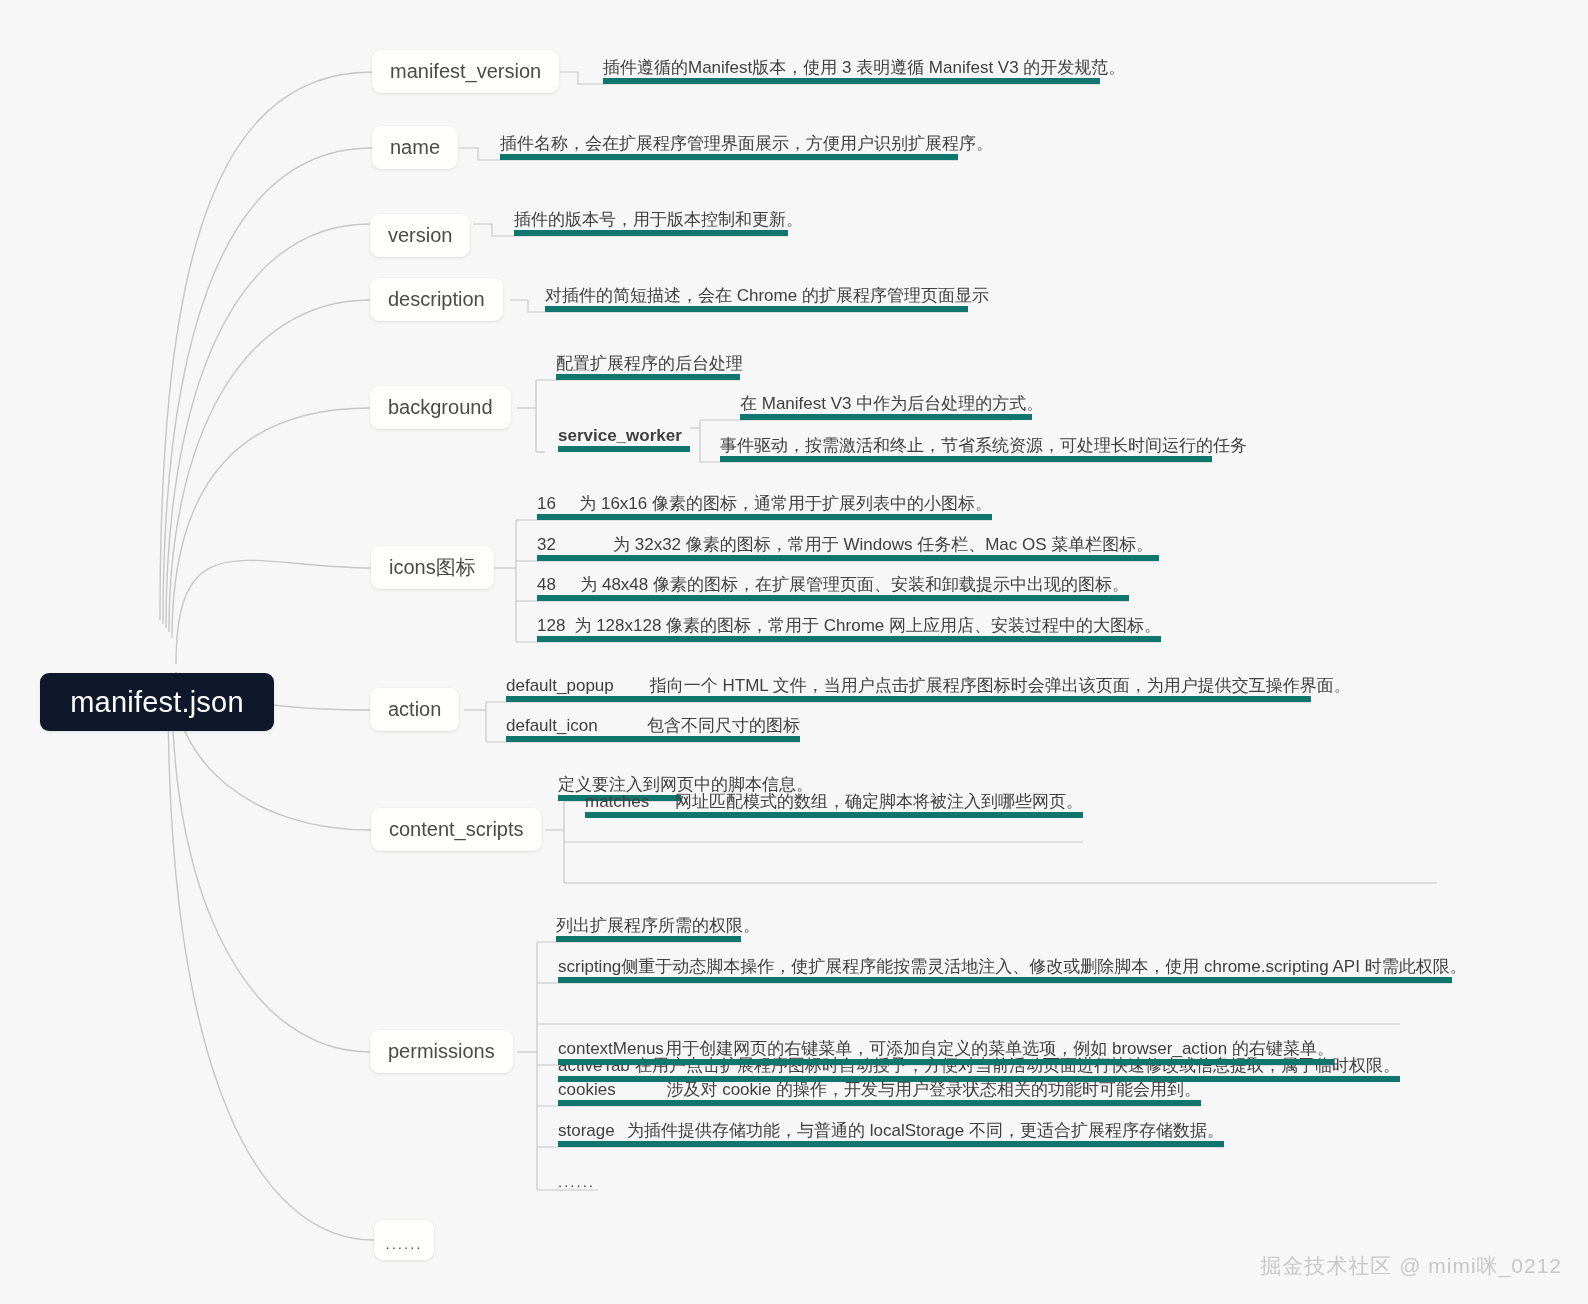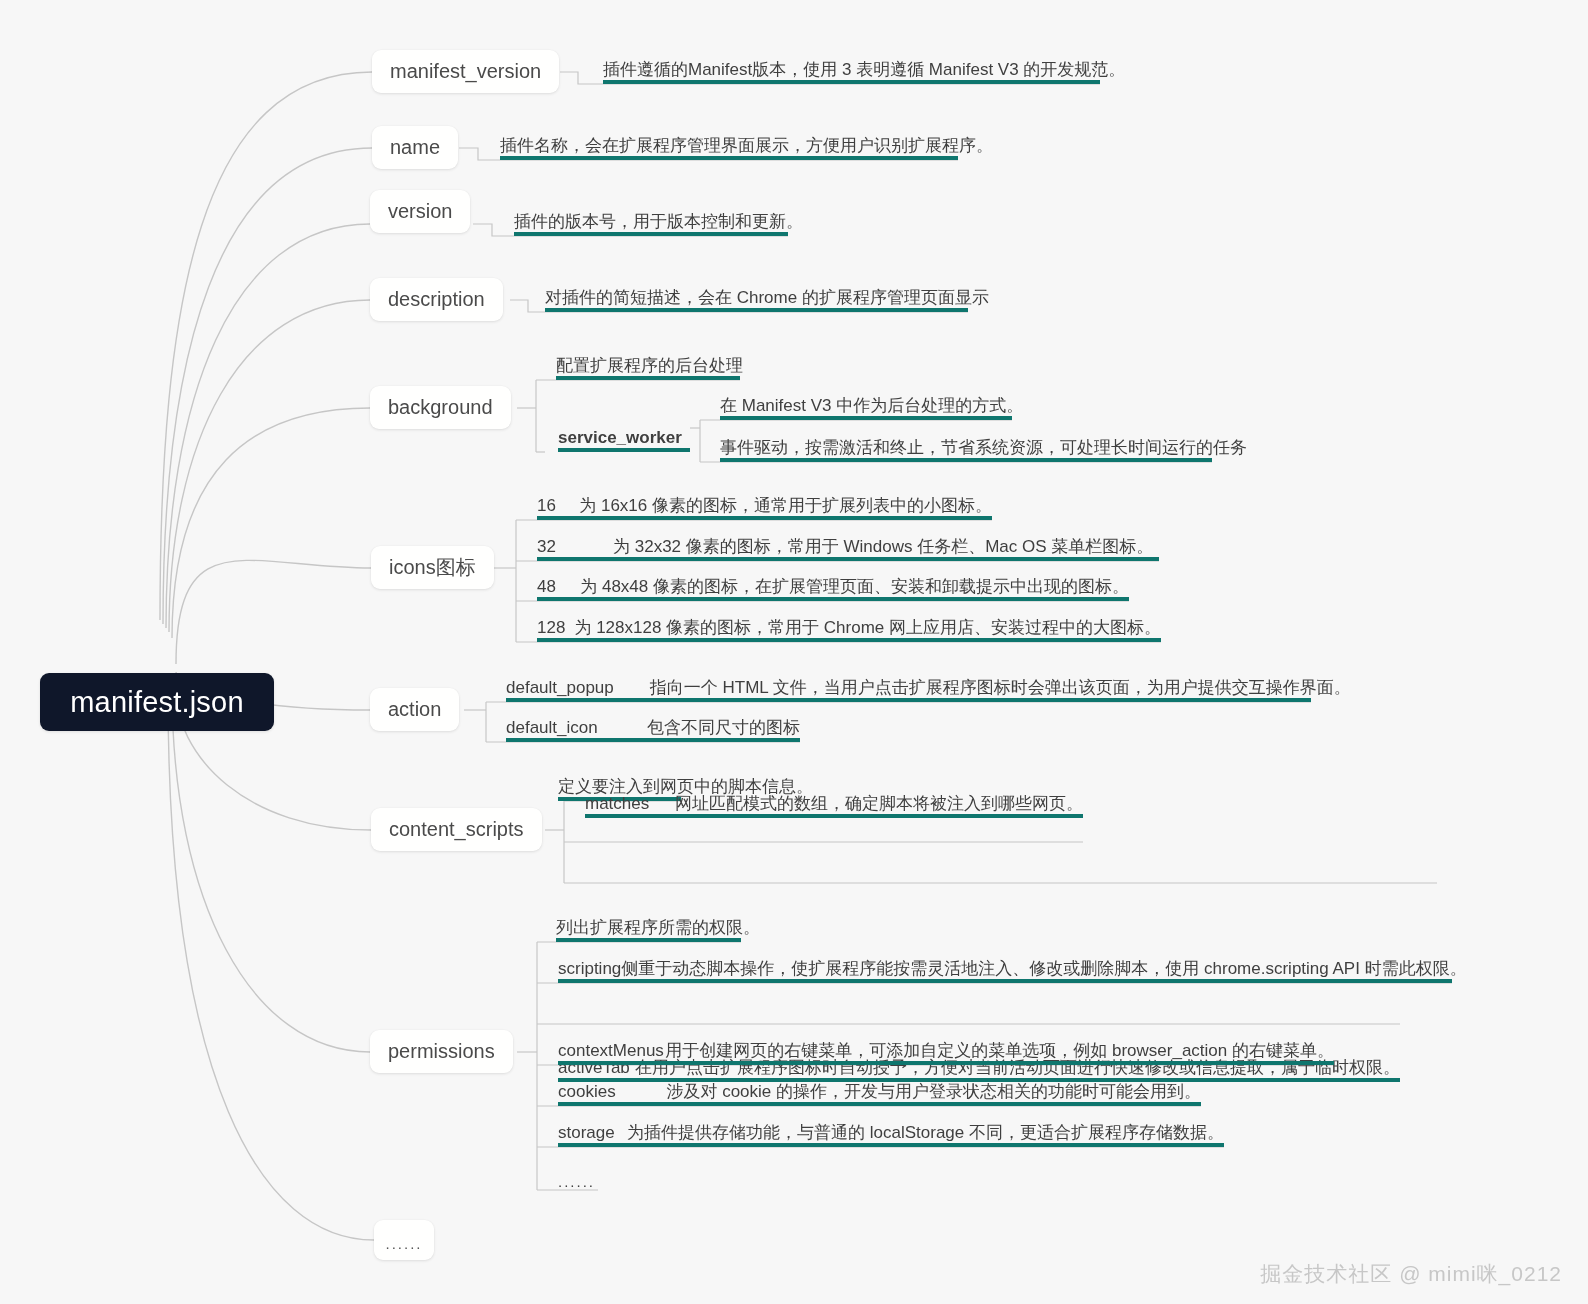--- a/index.html
+++ b/index.html
@@ -59,42 +59,42 @@
     font-size: 15px;
     padding-top: 6px;
     align-items: center;
   }
 
   
   .row {
     position: absolute;
     display: flex;
     align-items: flex-end;
-    border-bottom: 4px solid #0f766e;
+    border-bottom: 6px solid #0f766e;
     height: 34px;
     z-index: 4;
   }
   .row .key {
     color: #3f3f3f;
     font-size: 17px;
     line-height: 20px;
     white-space: nowrap;
   }
   .row .key.bold { font-weight: bold; }
   .row .desc {
     color: #3f3f3f;
     font-size: 17px;
     line-height: 20px;
     white-space: nowrap;
   }
   .row.nokey .desc { margin-left: 0; }
 
   .watermark {
     position: absolute;
-    right: 26px; bottom: 16px;
+    right: 26px; bottom: 24px;
     color: #c7c7c7;
     font-size: 21px;
     letter-spacing: 1px;
     user-select: none;
     z-index: 3;
   }
 </style>
 </head>
 <body>
 
@@ -168,21 +168,21 @@
   <div class="root-node">
     <span>manifest.json</span>
   </div>
 
   <div class="l2" style="left:372px; top:50px;">
     <span>manifest_version</span>
   </div>
   <div class="l2" style="left:372px; top:126px;">
     <span>name</span>
   </div>
-  <div class="l2" style="left:370px; top:190px;">
+  <div class="l2" style="left:370px; top:214px;">
     <span>version</span>
   </div>
   <div class="l2" style="left:370px; top:278px;">
     <span>description</span>
   </div>
   <div class="l2" style="left:370px; top:386px;">
     <span>background</span>
   </div>
   <div class="l2" style="left:371px; top:546px;">
     <span>icons图标</span>
@@ -212,21 +212,21 @@
   <div class="row nokey" style="left:545px; top:278px; width:423px;">
     <span class="desc">对插件的简短描述，会在 Chrome 的扩展程序管理页面显示</span>
   </div>
 
   <div class="row nokey" style="left:556px; top:346px; width:184px;">
     <span class="desc">配置扩展程序的后台处理</span>
   </div>
   <div class="row" style="left:558px; top:418px; width:132px;">
     <span class="key bold">service_worker</span>
   </div>
-  <div class="row nokey" style="left:720px; top:386px; width:292px;">
+  <div class="row nokey" style="left:740px; top:386px; width:292px;">
     <span class="desc">在 Manifest V3 中作为后台处理的方式。</span>
   </div>
   <div class="row nokey" style="left:720px; top:428px; width:492px;">
     <span class="desc">事件驱动，按需激活和终止，节省系统资源，可处理长时间运行的任务</span>
   </div>
 
   <div class="row" style="left:537px; top:486px; width:455px;">
     <span class="key" style="width:76px;">16</span>
     <span class="desc">为 16x16 像素的图标，通常用于扩展列表中的小图标。</span>
   </div>

